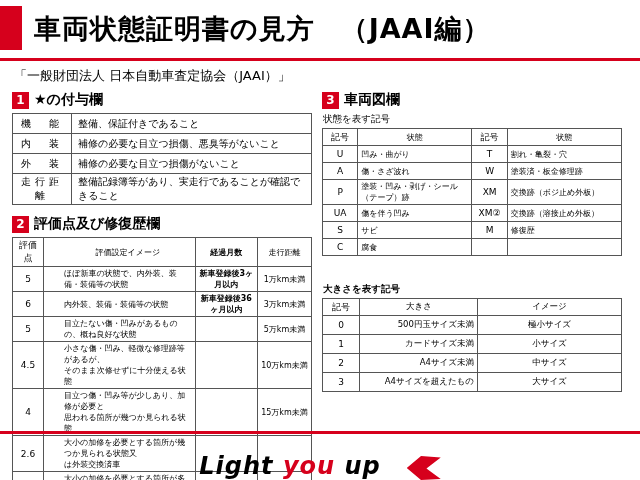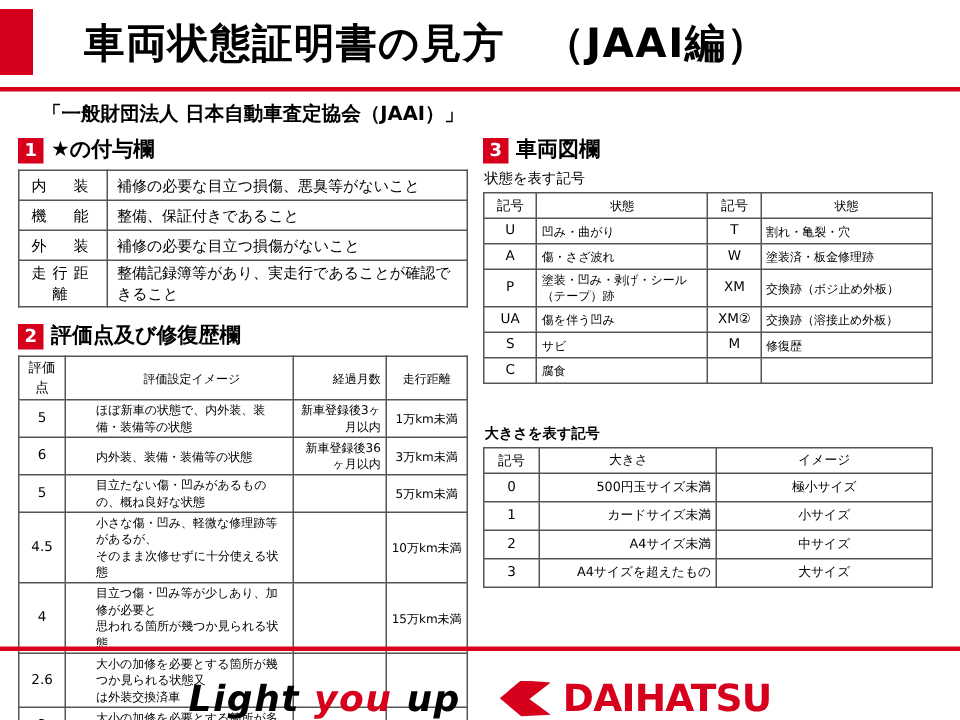--- a/index.html
+++ b/index.html
@@ -8,34 +8,34 @@
     background:#ffffff;
     font-family:"DejaVu Sans","Liberation Sans",sans-serif;
     color:#000;
     overflow:hidden;
   }
   .page{position:relative;width:640px;height:480px;box-sizing:border-box;}
 
   
   .header{
     position:relative;height:58px;border-bottom:3px solid #d6001c;
-    display:flex;align-items:center;padding-left:22px;
+    display:flex;align-items:center;
   }
   .header-bar{
     position:absolute;left:0;top:6px;width:22px;height:44px;background:#d6001c;
   }
   .header-title{
     margin-left:34px;font-size:27px;font-weight:bold;letter-spacing:1px;
     font-family:"DejaVu Sans","Liberation Sans",sans-serif;
   }
   .header-title .paren{margin-left:26px;}
 
   
   .subheader{
-    padding:6px 0 2px 28px;font-size:13px;font-weight:bold;
+    padding:6px 0 2px 14px;font-size:13px;font-weight:normal;
   }
 
   
   .body{
     display:flex;gap:10px;padding:0 12px;box-sizing:border-box;
   }
   .col-left{width:300px;}
   .col-right{width:300px;}
 
   
@@ -54,21 +54,21 @@
   
   .tbl-attach td{height:17px;}
   .tbl-attach .k{width:52px;text-align:center;letter-spacing:4px;font-size:10px;}
   .tbl-attach .v{font-size:10px;padding-left:6px;}
 
   
   .tbl-eval th{background:#fff;text-align:center;font-size:9px;height:15px;font-weight:normal;}
   .tbl-eval td{height:13.2px;}
   .tbl-eval .c1{width:26px;text-align:center;}
   .tbl-eval .c2{width:150px;font-size:8px;padding-left:20px;}
-  .tbl-eval .c3{width:64px;font-size:8px;text-align:right;}
+  .tbl-eval .c3{width:64px;font-size:8px;text-align:center;font-weight:bold;}
   .tbl-eval .c4{width:54px;font-size:8px;text-align:center;}
   .tbl-eval .tall{height:27px;}
 
   
   .mini-head{font-size:9.5px;margin:2px 0 2px 1px;}
   .tbl-sym th{text-align:center;font-size:9px;height:14px;font-weight:normal;}
   .tbl-sym td{height:14px;}
   .tbl-sym .s{width:26px;text-align:center;}
   .tbl-sym .d{width:100px;font-size:8px;padding-left:3px;}
   .tbl-size th{text-align:center;font-size:9px;height:14px;font-weight:normal;}
@@ -110,26 +110,26 @@
     <div class="col-left">
 
       <div class="sec-title">
         <div class="sec-num">1</div>
         <div class="sec-label">★の付与欄</div>
       </div>
 
       <table class="tbl-attach">
         <tbody>
           <tr>
+            <td class="k">機　能</td>
+            <td class="v">整備、保証付きであること</td>
+          </tr>
+          <tr>
             <td class="k">内　装</td>
             <td class="v">補修の必要な目立つ損傷、悪臭等がないこと</td>
-          </tr>
-          <tr>
-            <td class="k">機　能</td>
-            <td class="v">整備、保証付きであること</td>
           </tr>
           <tr>
             <td class="k">外　装</td>
             <td class="v">補修の必要な目立つ損傷がないこと</td>
           </tr>
           <tr>
             <td class="k">走行距離</td>
             <td class="v">整備記録簿等があり、実走行であることが確認できること</td>
           </tr>
         </tbody>
@@ -303,17 +303,16 @@
   </div>
 
   <div class="footer">
     <div class="logo-text">
       <span>Light</span>
       <span class="you">you</span>
       <span>up</span>
     </div>
     <div class="daihatsu">
       <div class="d-mark"></div>
-      <div class="d-name">DAIHATSU</div>
     </div>
   </div>
 
 </div>
 
 </body></html>

